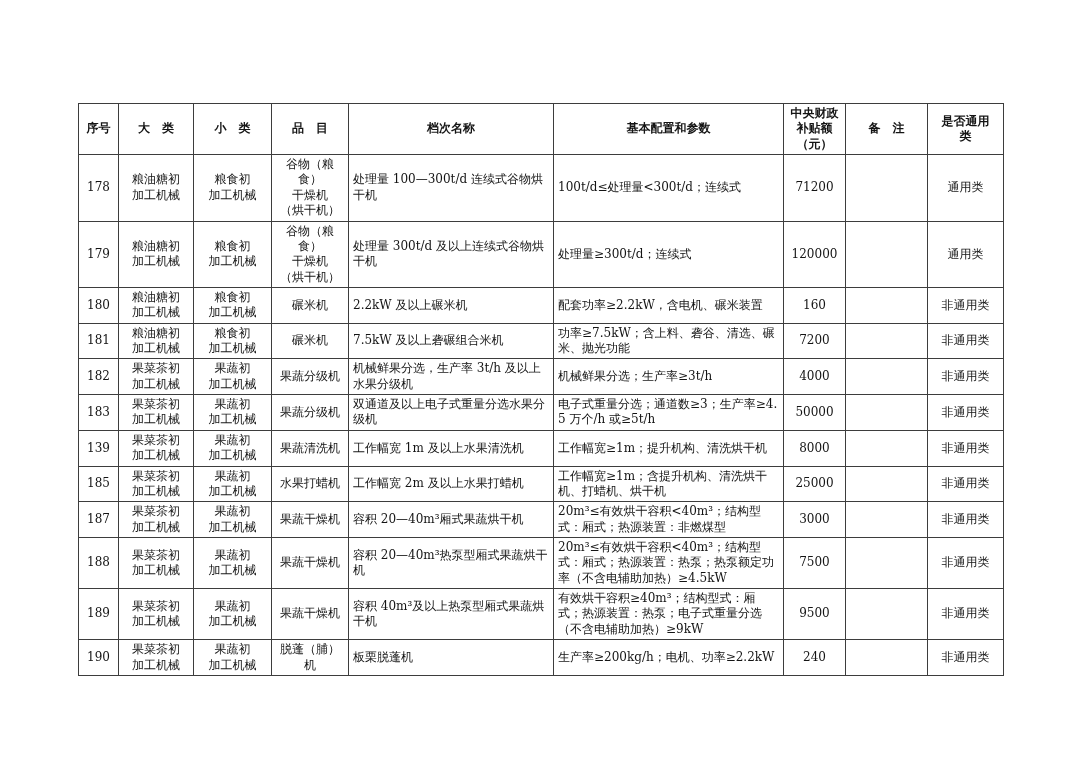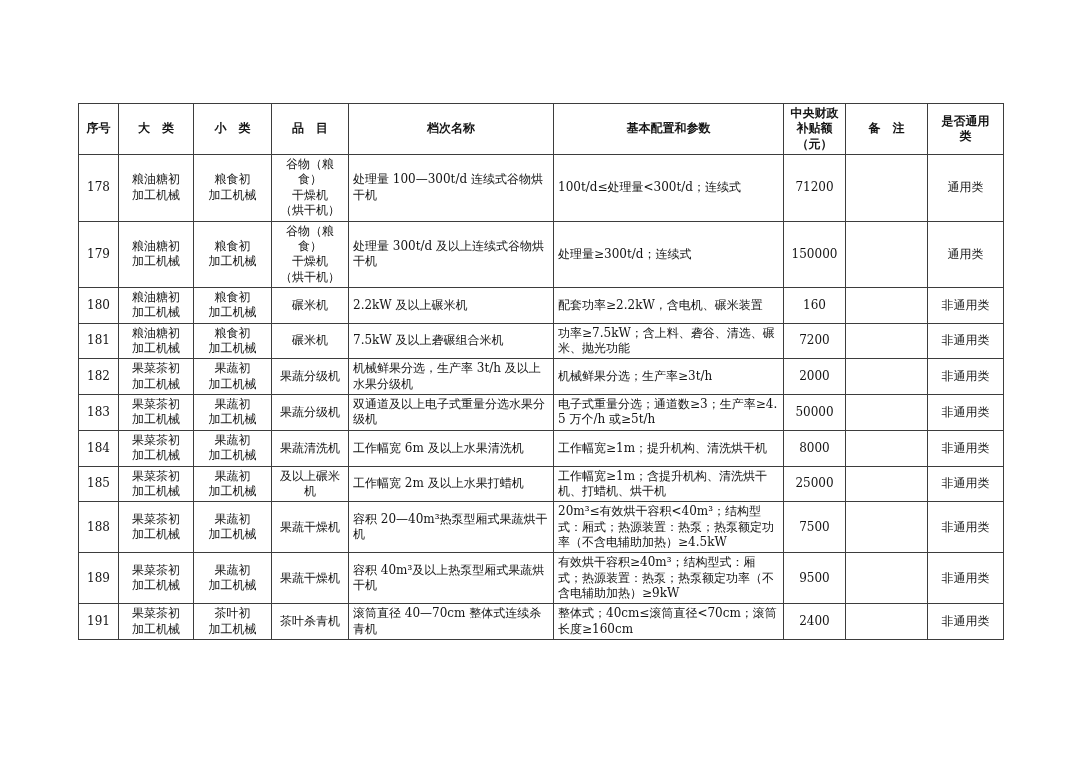--- a/index.html
+++ b/index.html
@@ -95,21 +95,21 @@
     <td>179</td>
     <td>粮油糖初
 加工机械</td>
     <td>粮食初
 加工机械</td>
     <td>谷物（粮食）
 干燥机
 （烘干机）</td>
     <td class="left">处理量 300t/d 及以上连续式谷物烘干机</td>
     <td class="left">处理量≥300t/d；连续式</td>
-    <td>150000</td>
+    <td>120000</td>
     <td></td>
     <td>通用类</td>
   </tr>
         <tr>
     <td>180</td>
     <td>粮油糖初
 加工机械</td>
     <td>粮食初
 加工机械</td>
     <td>碾米机</td>
@@ -134,60 +134,73 @@
   </tr>
         <tr>
     <td>182</td>
     <td>果菜茶初
 加工机械</td>
     <td>果蔬初
 加工机械</td>
     <td>果蔬分级机</td>
     <td class="left">机械鲜果分选，生产率 3t/h 及以上水果分级机</td>
     <td class="left">机械鲜果分选；生产率≥3t/h</td>
-    <td>2000</td>
+    <td>4000</td>
     <td></td>
     <td>非通用类</td>
   </tr>
         <tr>
     <td>183</td>
     <td>果菜茶初
 加工机械</td>
     <td>果蔬初
 加工机械</td>
     <td>果蔬分级机</td>
     <td class="left">双通道及以上电子式重量分选水果分级机</td>
     <td class="left">电子式重量分选；通道数≥3；生产率≥4.5 万个/h 或≥5t/h</td>
     <td>50000</td>
     <td></td>
     <td>非通用类</td>
   </tr>
         <tr>
-    <td>184</td>
+    <td>139</td>
     <td>果菜茶初
 加工机械</td>
     <td>果蔬初
 加工机械</td>
     <td>果蔬清洗机</td>
-    <td class="left">工作幅宽 6m 及以上水果清洗机</td>
+    <td class="left">工作幅宽 1m 及以上水果清洗机</td>
     <td class="left">工作幅宽≥1m；提升机构、清洗烘干机</td>
     <td>8000</td>
     <td></td>
     <td>非通用类</td>
   </tr>
         <tr>
     <td>185</td>
     <td>果菜茶初
 加工机械</td>
     <td>果蔬初
 加工机械</td>
-    <td>及以上碾米机</td>
+    <td>水果打蜡机</td>
     <td class="left">工作幅宽 2m 及以上水果打蜡机</td>
     <td class="left">工作幅宽≥1m；含提升机构、清洗烘干机、打蜡机、烘干机</td>
     <td>25000</td>
+    <td></td>
+    <td>非通用类</td>
+  </tr>
+        <tr>
+    <td>187</td>
+    <td>果菜茶初
+加工机械</td>
+    <td>果蔬初
+加工机械</td>
+    <td>果蔬干燥机</td>
+    <td class="left">容积 20—40m³厢式果蔬烘干机</td>
+    <td class="left">20m³≤有效烘干容积&lt;40m³；结构型式：厢式；热源装置：非燃煤型</td>
+    <td>3000</td>
     <td></td>
     <td>非通用类</td>
   </tr>
         <tr>
     <td>188</td>
     <td>果菜茶初
 加工机械</td>
     <td>果蔬初
 加工机械</td>
     <td>果蔬干燥机</td>
@@ -198,33 +211,34 @@
     <td>非通用类</td>
   </tr>
         <tr>
     <td>189</td>
     <td>果菜茶初
 加工机械</td>
     <td>果蔬初
 加工机械</td>
     <td>果蔬干燥机</td>
     <td class="left">容积 40m³及以上热泵型厢式果蔬烘干机</td>
-    <td class="left">有效烘干容积≥40m³；结构型式：厢式；热源装置：热泵；热泵额定功率（不含电辅助加热）≥9kW</td>
+    <td class="left">有效烘干容积≥40m³；结构型式：厢式；热源装置：热泵；电子式重量分选（不含电辅助加热）≥9kW</td>
     <td>9500</td>
     <td></td>
     <td>非通用类</td>
   </tr>
         <tr>
-    <td>191</td>
-    <td>果菜茶初
-加工机械</td>
-    <td>茶叶初
-加工机械</td>
-    <td>茶叶杀青机</td>
-    <td class="left">滚筒直径 40—70cm 整体式连续杀青机</td>
-    <td class="left">整体式；40cm≤滚筒直径&lt;70cm；滚筒长度≥160cm</td>
-    <td>2400</td>
+    <td>190</td>
+    <td>果菜茶初
+加工机械</td>
+    <td>果蔬初
+加工机械</td>
+    <td>脱蓬（脯）
+机</td>
+    <td class="left">板栗脱蓬机</td>
+    <td class="left">生产率≥200kg/h；电机、功率≥2.2kW</td>
+    <td>240</td>
     <td></td>
     <td>非通用类</td>
   </tr>
       </tbody>
   </table>
 </div>
 
 </body></html>

